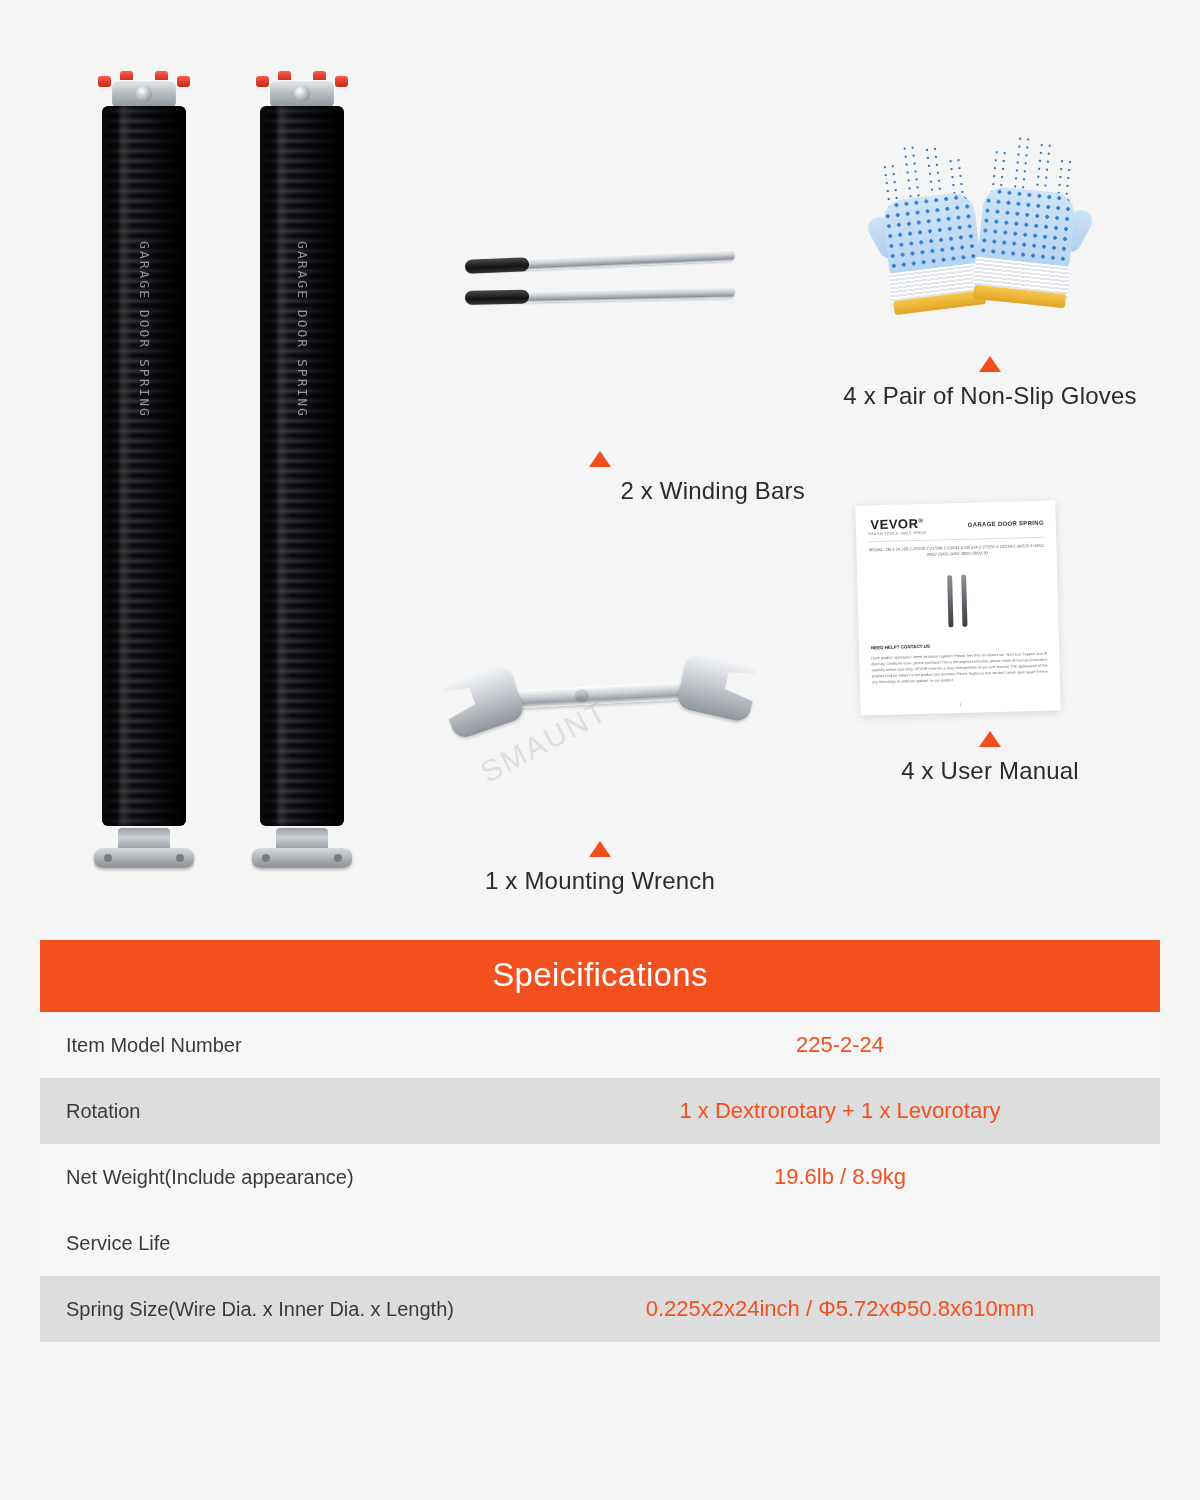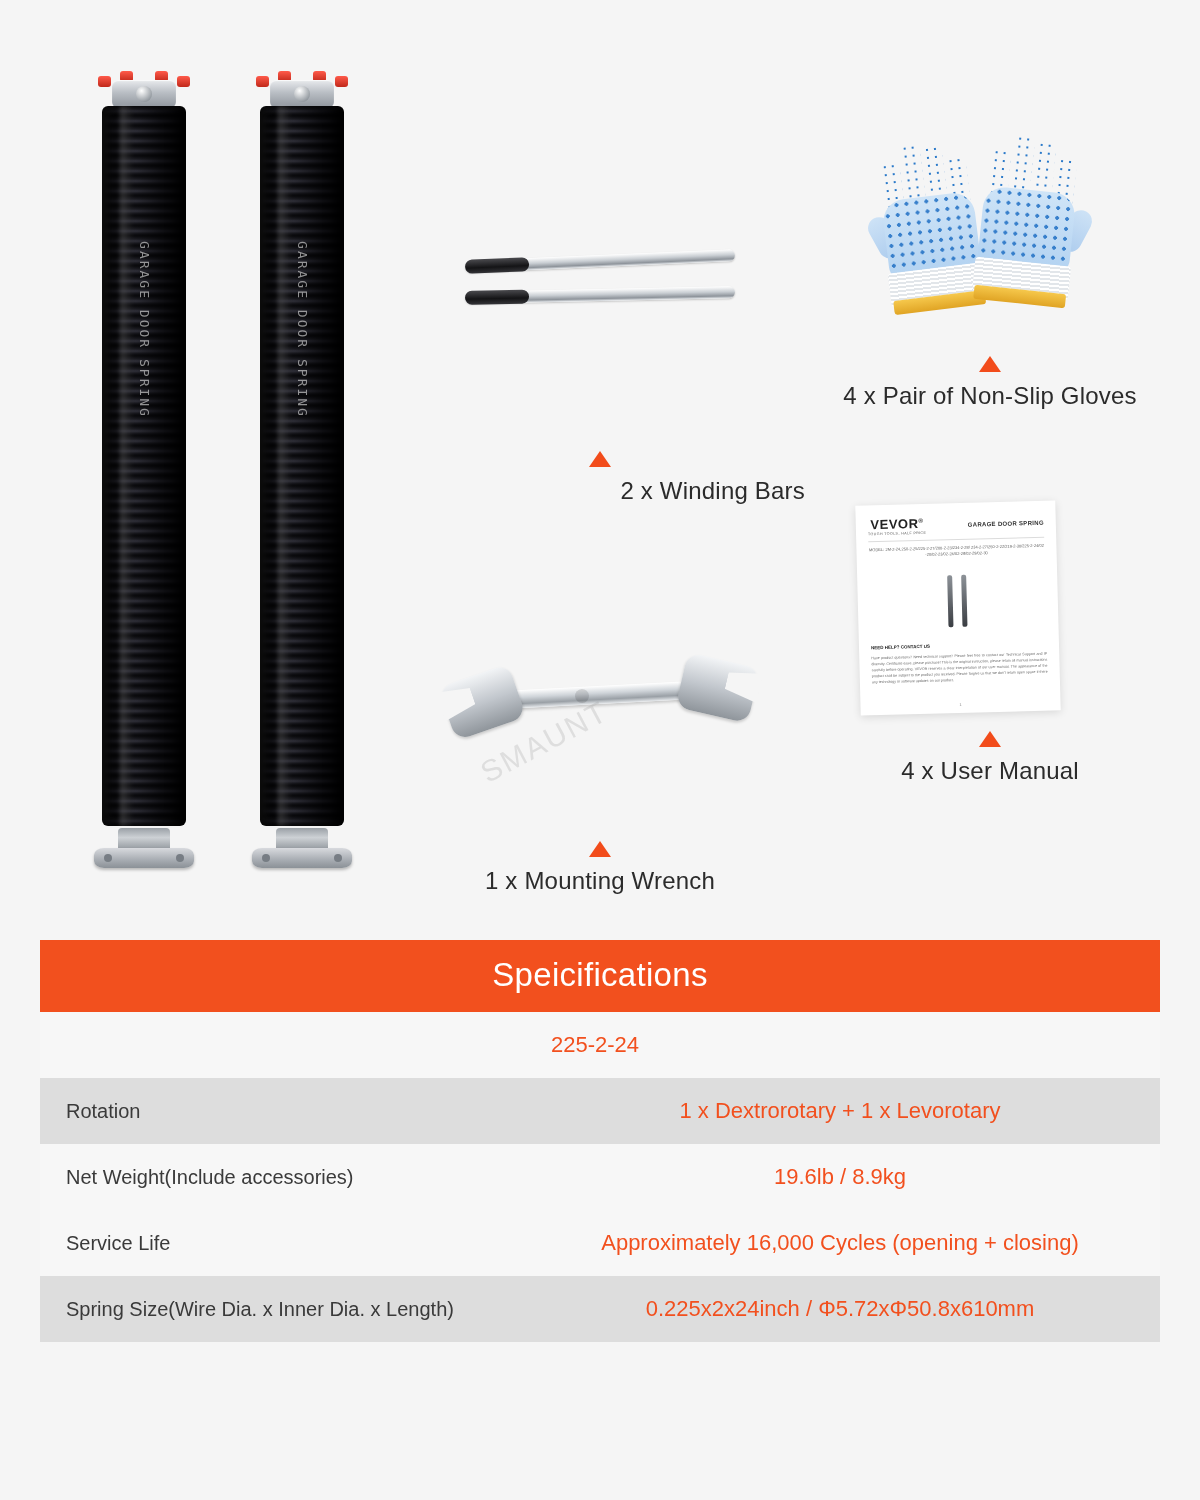--- a/index.html
+++ b/index.html
@@ -567,31 +567,31 @@
     <div class="marker"></div>
     <div class="caption">4 x User Manual</div>
   </div>
 
 </div>
 
 <div class="spec">
   <div class="spec-header">Speicifications</div>
 
   <div class="spec-row odd">
+    <div class="spec-label">Item Model Number</div>
     <div class="spec-value">225-2-24</div>
   </div>
   <div class="spec-row even">
     <div class="spec-label">Rotation</div>
     <div class="spec-value">1 x Dextrorotary + 1 x Levorotary</div>
   </div>
   <div class="spec-row odd">
-    <div class="spec-label">Net Weight(Include accessories)</div>
+    <div class="spec-label">Net Weight(Include appearance)</div>
     <div class="spec-value">19.6lb / 8.9kg</div>
   </div>
   <div class="spec-row odd">
     <div class="spec-label">Service Life</div>
-    <div class="spec-value">Approximately 16,000 Cycles (opening + closing)</div>
   </div>
   <div class="spec-row even">
     <div class="spec-label">Spring Size(Wire Dia. x Inner Dia. x Length)</div>
     <div class="spec-value">0.225x2x24inch / Φ5.72xΦ50.8x610mm</div>
   </div>
 </div>
 
 </body></html>

